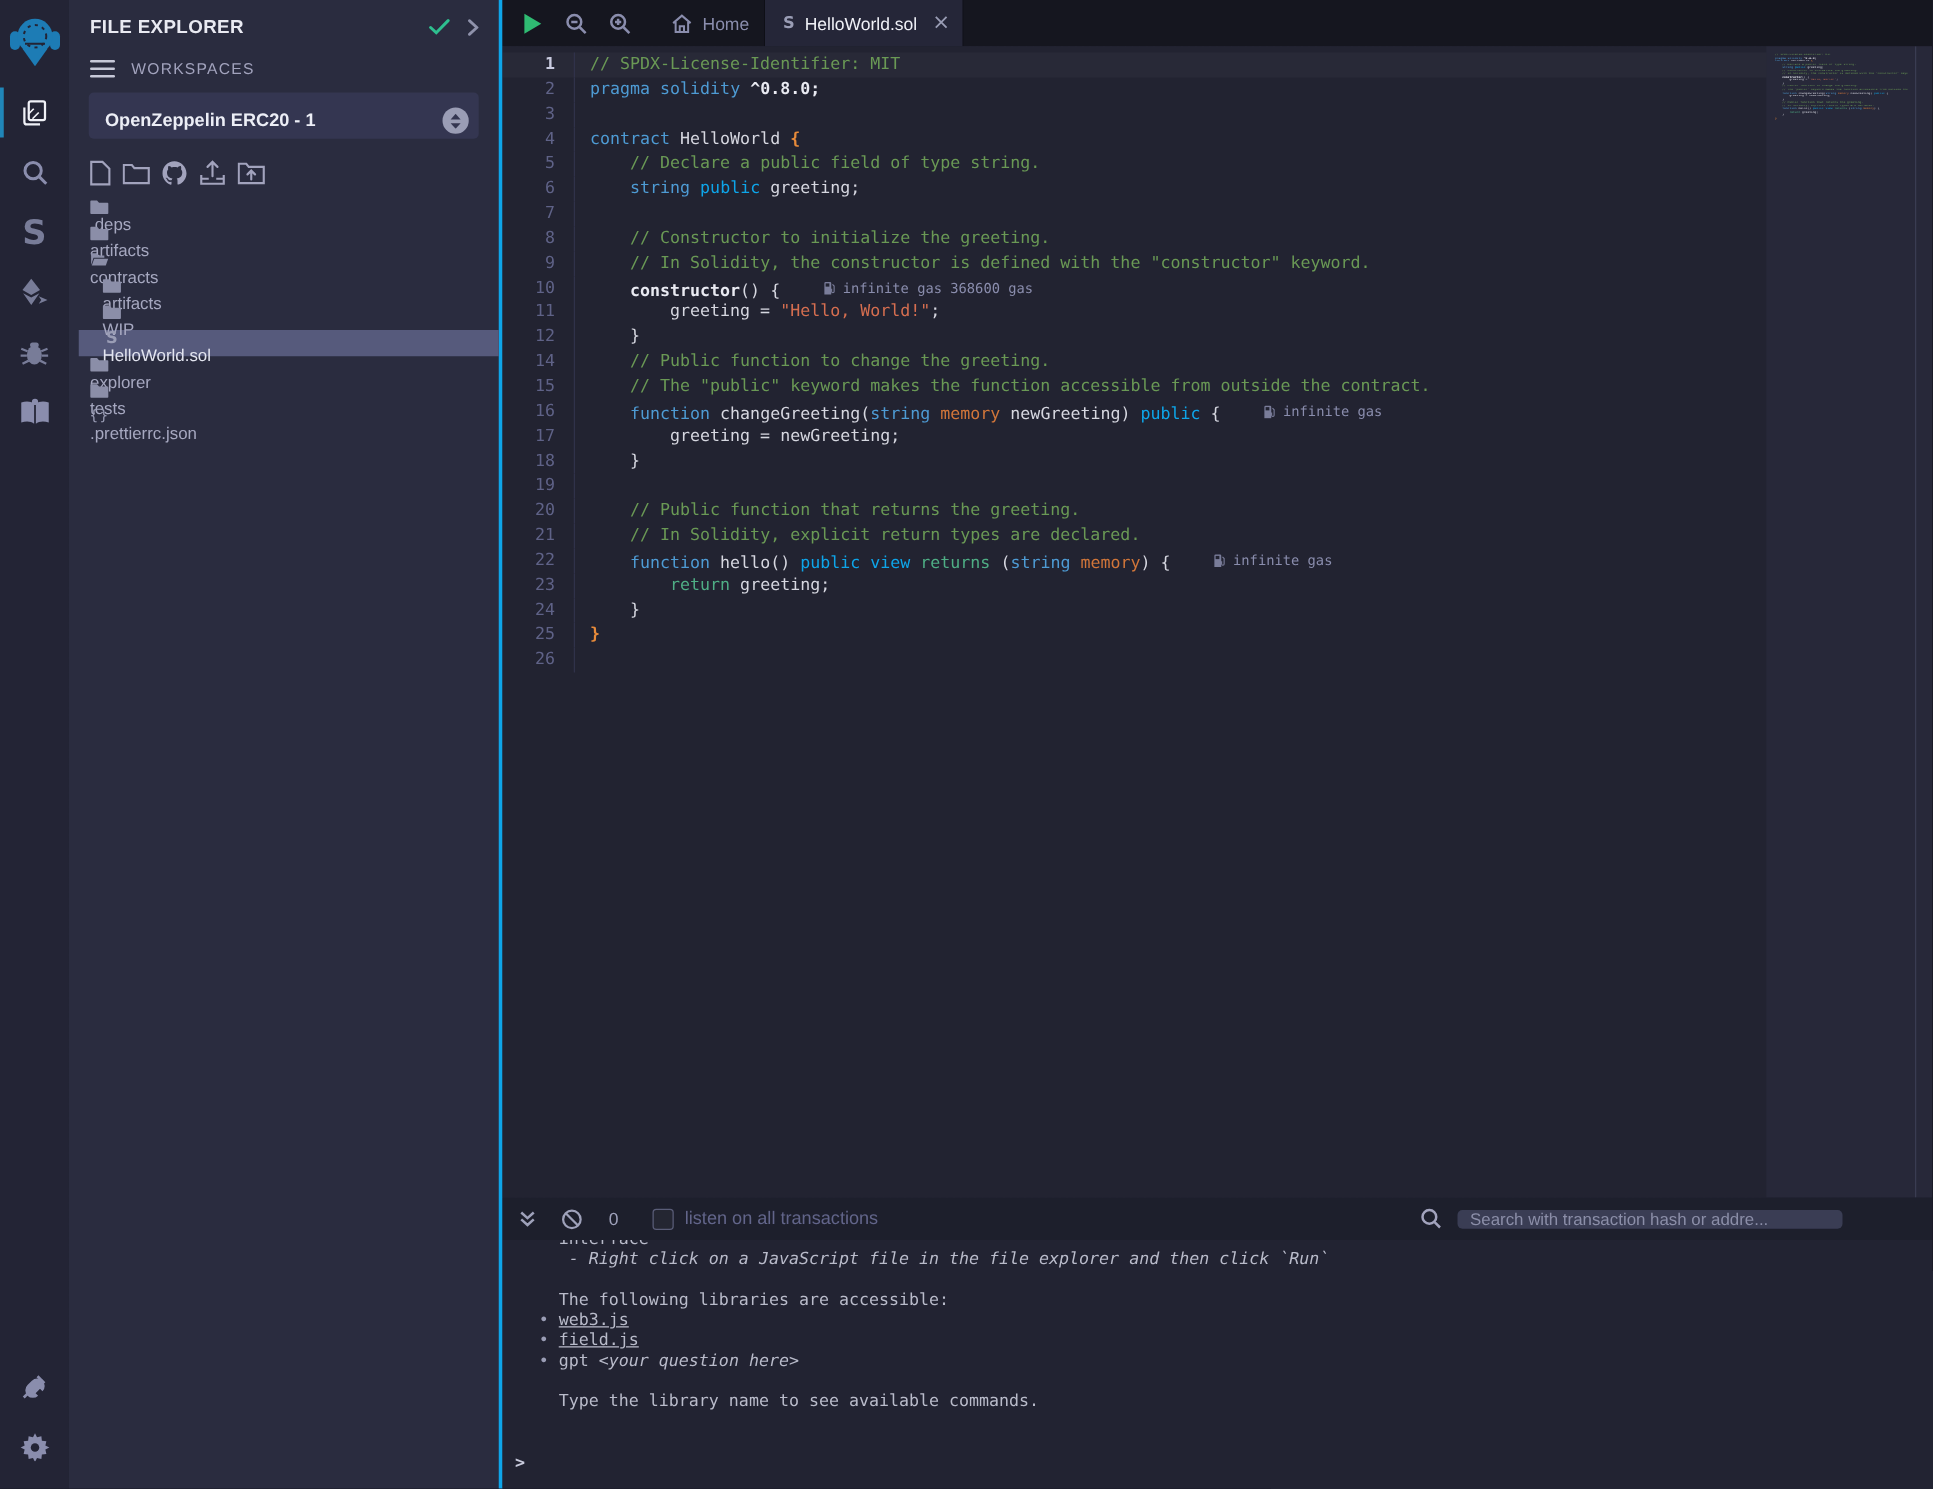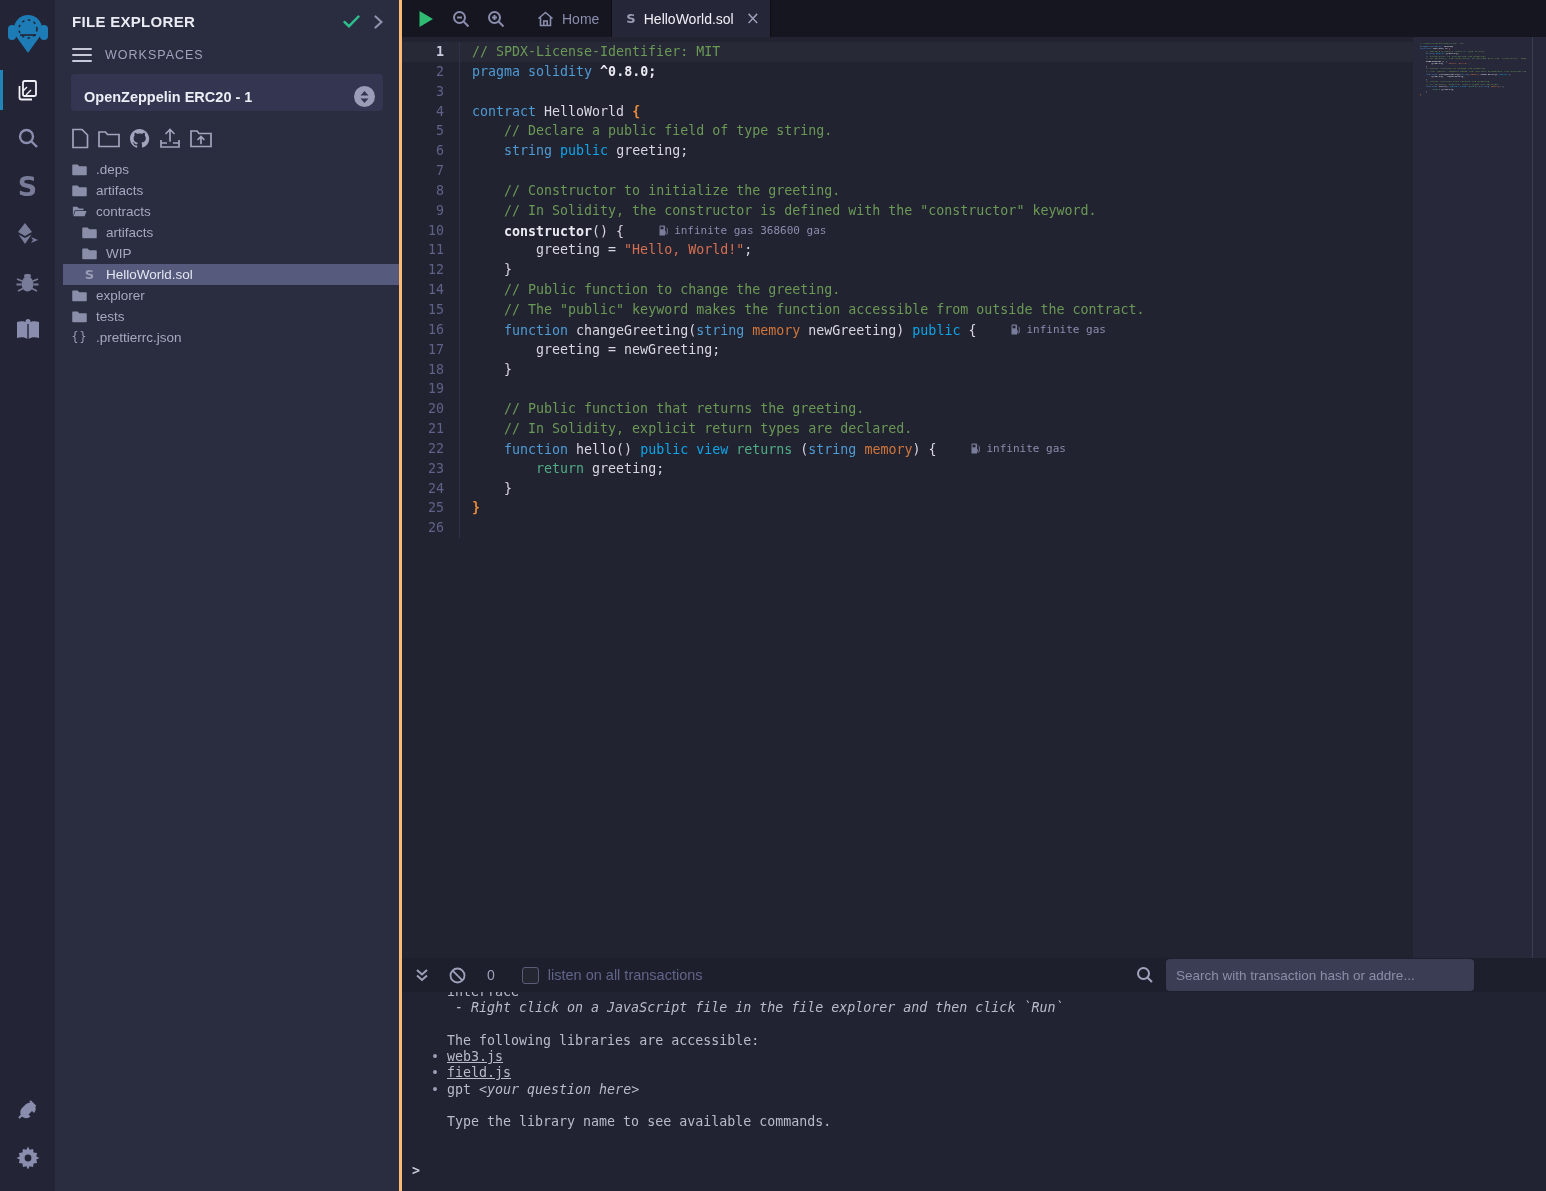--- a/index.html
+++ b/index.html
@@ -20,38 +20,38 @@
     align-items:center; padding-top:6px; flex-shrink:0; position:relative; z-index:2;
   }
   .act-item { position:relative; width:55px; height:48px; display:flex; align-items:center; justify-content:center; cursor:pointer; }
   .act-item.logo { height:54px; margin-bottom:6px; }
   .act-item.active::before{ content:""; position:absolute; left:0; top:4px; bottom:4px; width:3px; background:#2086b8; }
   .act-item svg { display:block; }
   .act-bottom { margin-top:auto; padding-bottom:10px; display:flex; flex-direction:column; align-items:center; }
   .s-glyph-big { font-family:"DejaVu Sans", sans-serif; font-size:27px; font-weight:bold; color:#787c98; line-height:1; }
 
   
-  .sidepanel { width:347px; background:#2a2c3f; flex-shrink:0; border-right:3px solid #fdba74; position:relative; z-index:1; }
+  .sidepanel { width:347px; background:#2a2c3f; flex-shrink:0; border-right:3px solid #0ea5e9; position:relative; z-index:1; }
   .sp-header { display:flex; align-items:center; padding:13px 16px 8px 17px; }
   .sp-title { color:#e9eaf2; font-size:15px; font-weight:600; letter-spacing:.3px; flex:1; }
   .sp-header .hicon { margin-left:14px; cursor:pointer; display:flex; }
   .ws-row { display:flex; align-items:center; padding:10px 16px 4px 17px; }
   .hamburger { width:20px; display:flex; flex-direction:column; gap:4px; cursor:pointer; margin-right:13px; }
   .hamburger span{ height:2px; background:#c7c9d9; border-radius:1px; }
   .ws-label { font-size:12.5px; letter-spacing:1px; color:#a2a3bd; }
   .ws-select {
     margin:8px 16px 0 16px; height:37px; background:#343651; border-radius:4px;
     display:flex; align-items:center; padding:8px 8px 0 13px; cursor:pointer;
   }
   .ws-select .ws-name { flex:1; color:#eceef6; font-size:14.5px; font-weight:600; }
   .caret-badge { width:21px; height:21px; border-radius:50%; background:#9o; background:#9a9db5; display:flex; align-items:center; justify-content:center; }
   .fe-toolbar { display:flex; align-items:center; gap:9px; padding:17px 16px 8px 17px; }
   .fe-toolbar .tbtn { cursor:pointer; display:flex; }
   .tree { margin-top:2px; }
-  .tree-row { height:21px; display:flex; align-items:center; font-size:13.5px; color:#a6a8c0; cursor:pointer; }
+  .tree-row { height:21px; display:flex; align-items:flex-start; font-size:13.5px; color:#a6a8c0; cursor:pointer;flex-direction:column; }
   .tree-row .t-icon { width:15px; display:flex; justify-content:center; margin-right:9px; flex-shrink:0; }
   .tree-row.selected { background:#565a7c; color:#e3e5f0; margin-left:8px; }
   .s-glyph { font-family:"DejaVu Sans", sans-serif; font-weight:bold; font-size:13px; color:#9a9db5; line-height:1; }
   .br-glyph { font-family:"DejaVu Sans Mono", monospace; font-size:11.5px; color:#9a9db5; line-height:1; letter-spacing:1px; }
 
   
   .main { flex:1; display:flex; flex-direction:column; min-width:0; position:relative; z-index:1; }
 
   
   .tabbar { height:37px; background:#15161f; display:flex; align-items:stretch; flex-shrink:0; }
@@ -87,21 +87,21 @@
   .terminal { height:233px; display:flex; flex-direction:column; flex-shrink:0; }
   .term-toolbar { height:34px; background:#1d1f2c; display:flex; align-items:center; flex-shrink:0; }
   .term-toolbar .ti { cursor:pointer; display:flex; align-items:center; justify-content:center; }
   .ti.chevrons { margin-left:13px; }
   .ti.ban { margin-left:20px; }
   .term-count { margin-left:21px; font-size:14px; color:#9ea1ba; }
   .term-check { margin-left:27px; width:17px; height:17px; border:1px solid #5a5d78; border-radius:3px; background:rgba(255,255,255,0.03); cursor:pointer; }
   .listen-label { margin-left:9px; font-size:14.5px; color:#62658a; }
   .ti.tsearch { margin-left:auto; margin-right:0; }
   .term-input {
-    width:308px; height:32px; margin:0 72px 0 12px; background:#3a3d54; border:none; border-radius:4px;
+    width:308px; height:15px; margin:0 72px 0 12px; background:#3a3d54; border:none; border-radius:4px;
     color:#d5d7e4; font-size:13.5px; padding:0 10px; outline:none; font-family:"Liberation Sans", sans-serif;
   }
   .term-input::placeholder { color:#8b8ea8; }
   .term-content {
     flex:1; background:#222332; overflow:hidden; padding:0 10px 0 10px;
     font-family:"DejaVu Sans Mono", monospace; font-size:13.3px; line-height:16.3px; color:#b9bbca;
   }
   .t-line { padding-left:35px; white-space:pre; position:relative; min-height:16.3px; }
   .t-line.clipped { margin-top:-8px; }
   .t-line.italic { font-style:italic; }

